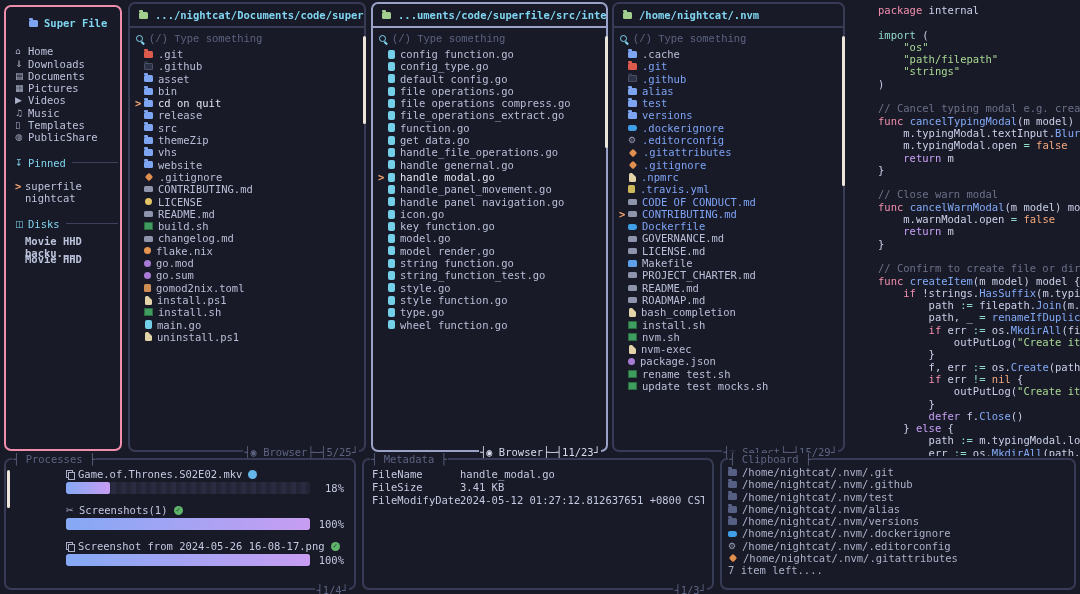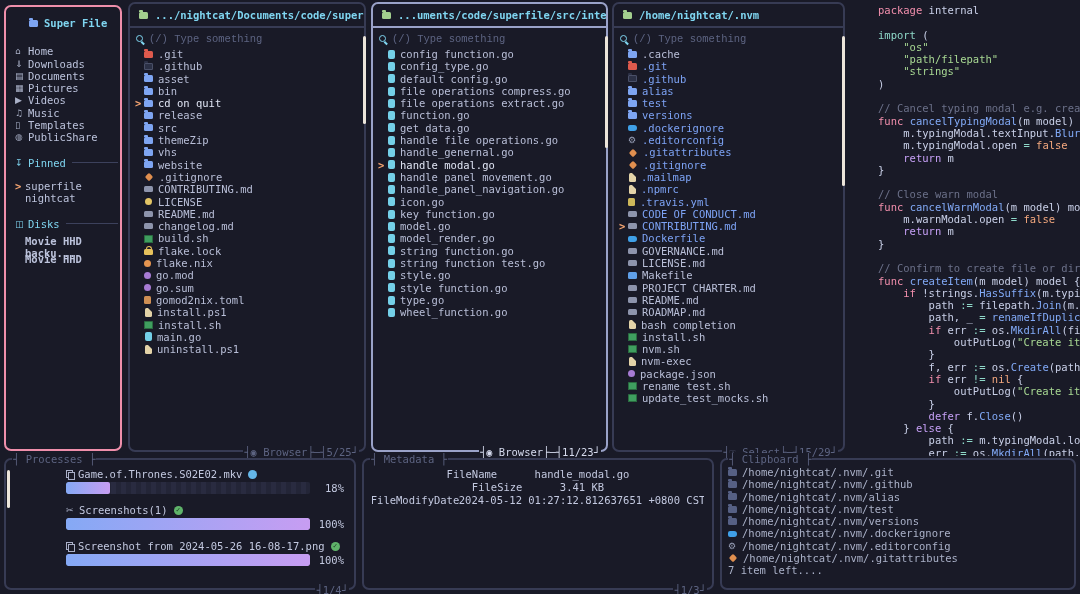--- a/index.html
+++ b/index.html
@@ -90,21 +90,21 @@
   .status-dot{width:9px;height:9px;border-radius:50%;margin-left:6px;flex:none;font-size:7px;line-height:9px;text-align:center;color:#14301c;font-weight:bold;}
   .status-dot.done{background:#5fb36a;}
   .status-dot.progress{background:#64b6e8;color:#123047;}
   .bar-row{display:flex;align-items:center;height:14px;margin-top:1px;}
   .bar{flex:1;height:12px;border-radius:2px;position:relative;overflow:hidden;
     background:repeating-linear-gradient(90deg,#232537 0 5px,#292b40 5px 10px);}
   .bar-fill{position:absolute;left:0;top:0;bottom:0;border-radius:2px;
     background:linear-gradient(90deg,#85a9f5,#c79df2);}
   .pct{width:34px;text-align:right;color:#c3c9e0;flex:none;}
 
-  .meta-row{display:flex;height:13px;white-space:nowrap;overflow:hidden;justify-content:center;}
+  .meta-row{display:flex;height:13px;white-space:nowrap;overflow:hidden;}
   .meta-key{width:88px;flex:none;color:#c3c9e0;}
   .meta-val{color:#c3c9e0;}
 
   .clip-row{display:flex;align-items:center;height:12.3px;color:#aab1c8;white-space:nowrap;overflow:hidden;}
   .clip-more{color:#aab1c8;height:12.3px;}
 </style>
 </head>
 <body>
 
 <div id="sidebar" class="panel sidebar">
@@ -253,32 +253,27 @@
         <span class="ic ic-key"></span>
         <span class="name">LICENSE</span>
       </div>
       <div class="file-row">
         <span class="cur"></span>
         <span class="ic ic-md"></span>
         <span class="name">README.md</span>
       </div>
       <div class="file-row">
         <span class="cur"></span>
-        <span class="ic ic-md"></span>
-        <span class="name">changelog.md</span>
-      </div>
-      <div class="file-row">
-        <span class="cur"></span>
         <span class="ic ic-sh"></span>
         <span class="name">build.sh</span>
       </div>
       <div class="file-row">
         <span class="cur"></span>
-        <span class="ic ic-lock"></span>
-        <span class="name">flake.lock</span>
+        <span class="ic ic-md"></span>
+        <span class="name">changelog.md</span>
       </div>
       <div class="file-row">
         <span class="cur"></span>
         <span class="ic ic-nix"></span>
         <span class="name">flake.nix</span>
       </div>
       <div class="file-row">
         <span class="cur"></span>
         <span class="ic ic-gomod"></span>
         <span class="name">go.mod</span>
@@ -339,20 +334,25 @@
         <span class="name">config_type.go</span>
       </div>
       <div class="file-row">
         <span class="cur"></span>
         <span class="ic ic-go"></span>
         <span class="name">default_config.go</span>
       </div>
       <div class="file-row">
         <span class="cur"></span>
         <span class="ic ic-go"></span>
+        <span class="name">file_operations.go</span>
+      </div>
+      <div class="file-row">
+        <span class="cur"></span>
+        <span class="ic ic-go"></span>
         <span class="name">file_operations_compress.go</span>
       </div>
       <div class="file-row">
         <span class="cur"></span>
         <span class="ic ic-go"></span>
         <span class="name">file_operations_extract.go</span>
       </div>
       <div class="file-row">
         <span class="cur"></span>
         <span class="ic ic-go"></span>
@@ -495,25 +495,20 @@
       </div>
       <div class="file-row selected">
         <span class="cur"></span>
         <span class="ic ic-diamond"></span>
         <span class="name">.gitattributes</span>
       </div>
       <div class="file-row selected">
         <span class="cur"></span>
         <span class="ic ic-diamond"></span>
         <span class="name">.gitignore</span>
-      </div>
-      <div class="file-row selected">
-        <span class="cur"></span>
-        <span class="ic ic-file"></span>
-        <span class="name">.mailmap</span>
       </div>
       <div class="file-row selected">
         <span class="cur"></span>
         <span class="ic ic-file"></span>
         <span class="name">.npmrc</span>
       </div>
       <div class="file-row selected">
         <span class="cur"></span>
         <span class="ic ic-travis"></span>
         <span class="name">.travis.yml</span>
@@ -715,25 +710,25 @@
       <div class="clip-row">
         <span class="ic fold ic-folderdim"></span>
         <span>/home/nightcat/.nvm/.git</span>
       </div>
       <div class="clip-row">
         <span class="ic fold ic-folderdim"></span>
         <span>/home/nightcat/.nvm/.github</span>
       </div>
       <div class="clip-row">
         <span class="ic fold ic-folderdim"></span>
-        <span>/home/nightcat/.nvm/alias</span>
+        <span>/home/nightcat/.nvm/test</span>
       </div>
       <div class="clip-row">
         <span class="ic fold ic-folderdim"></span>
-        <span>/home/nightcat/.nvm/test</span>
+        <span>/home/nightcat/.nvm/alias</span>
       </div>
       <div class="clip-row">
         <span class="ic fold ic-folderdim"></span>
         <span>/home/nightcat/.nvm/versions</span>
       </div>
       <div class="clip-row">
         <span class="ic ic-docker"></span>
         <span>/home/nightcat/.nvm/.dockerignore</span>
       </div>
       <div class="clip-row">

